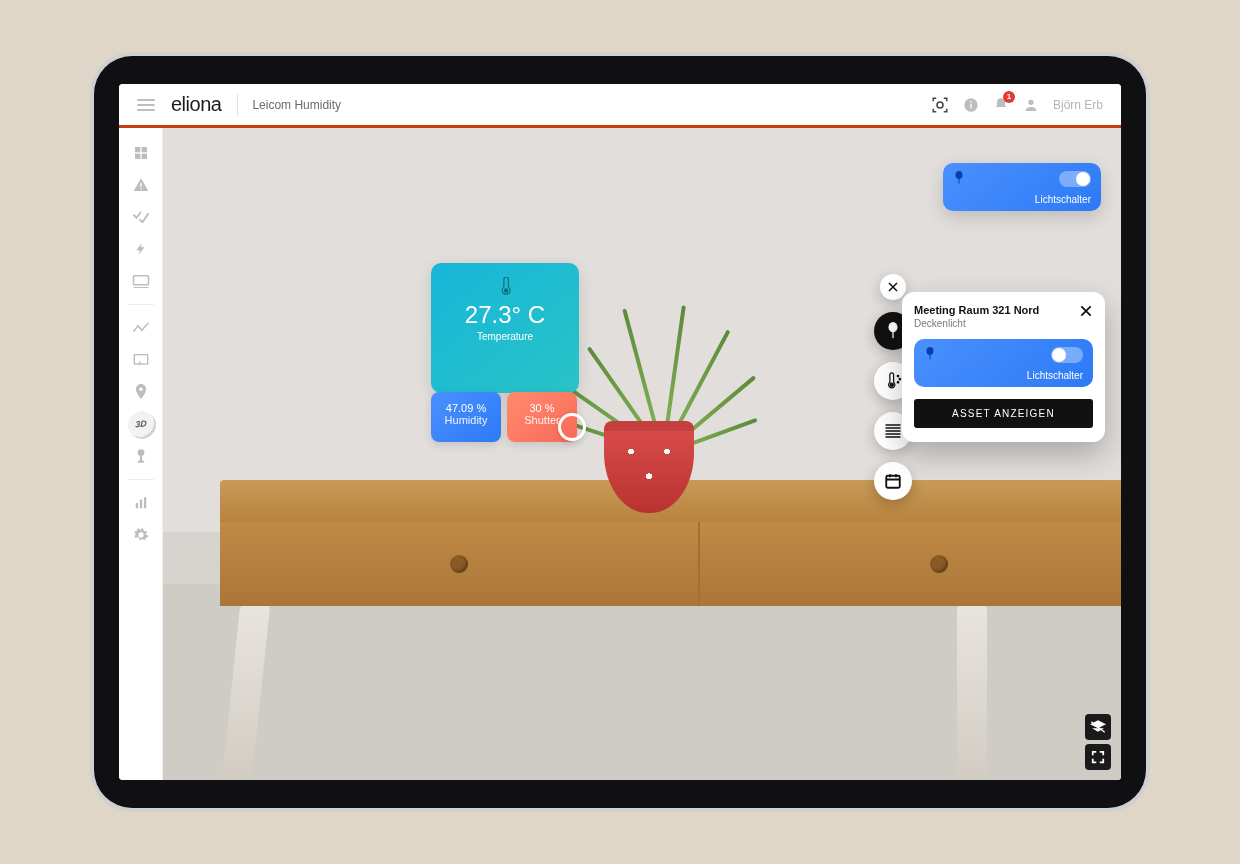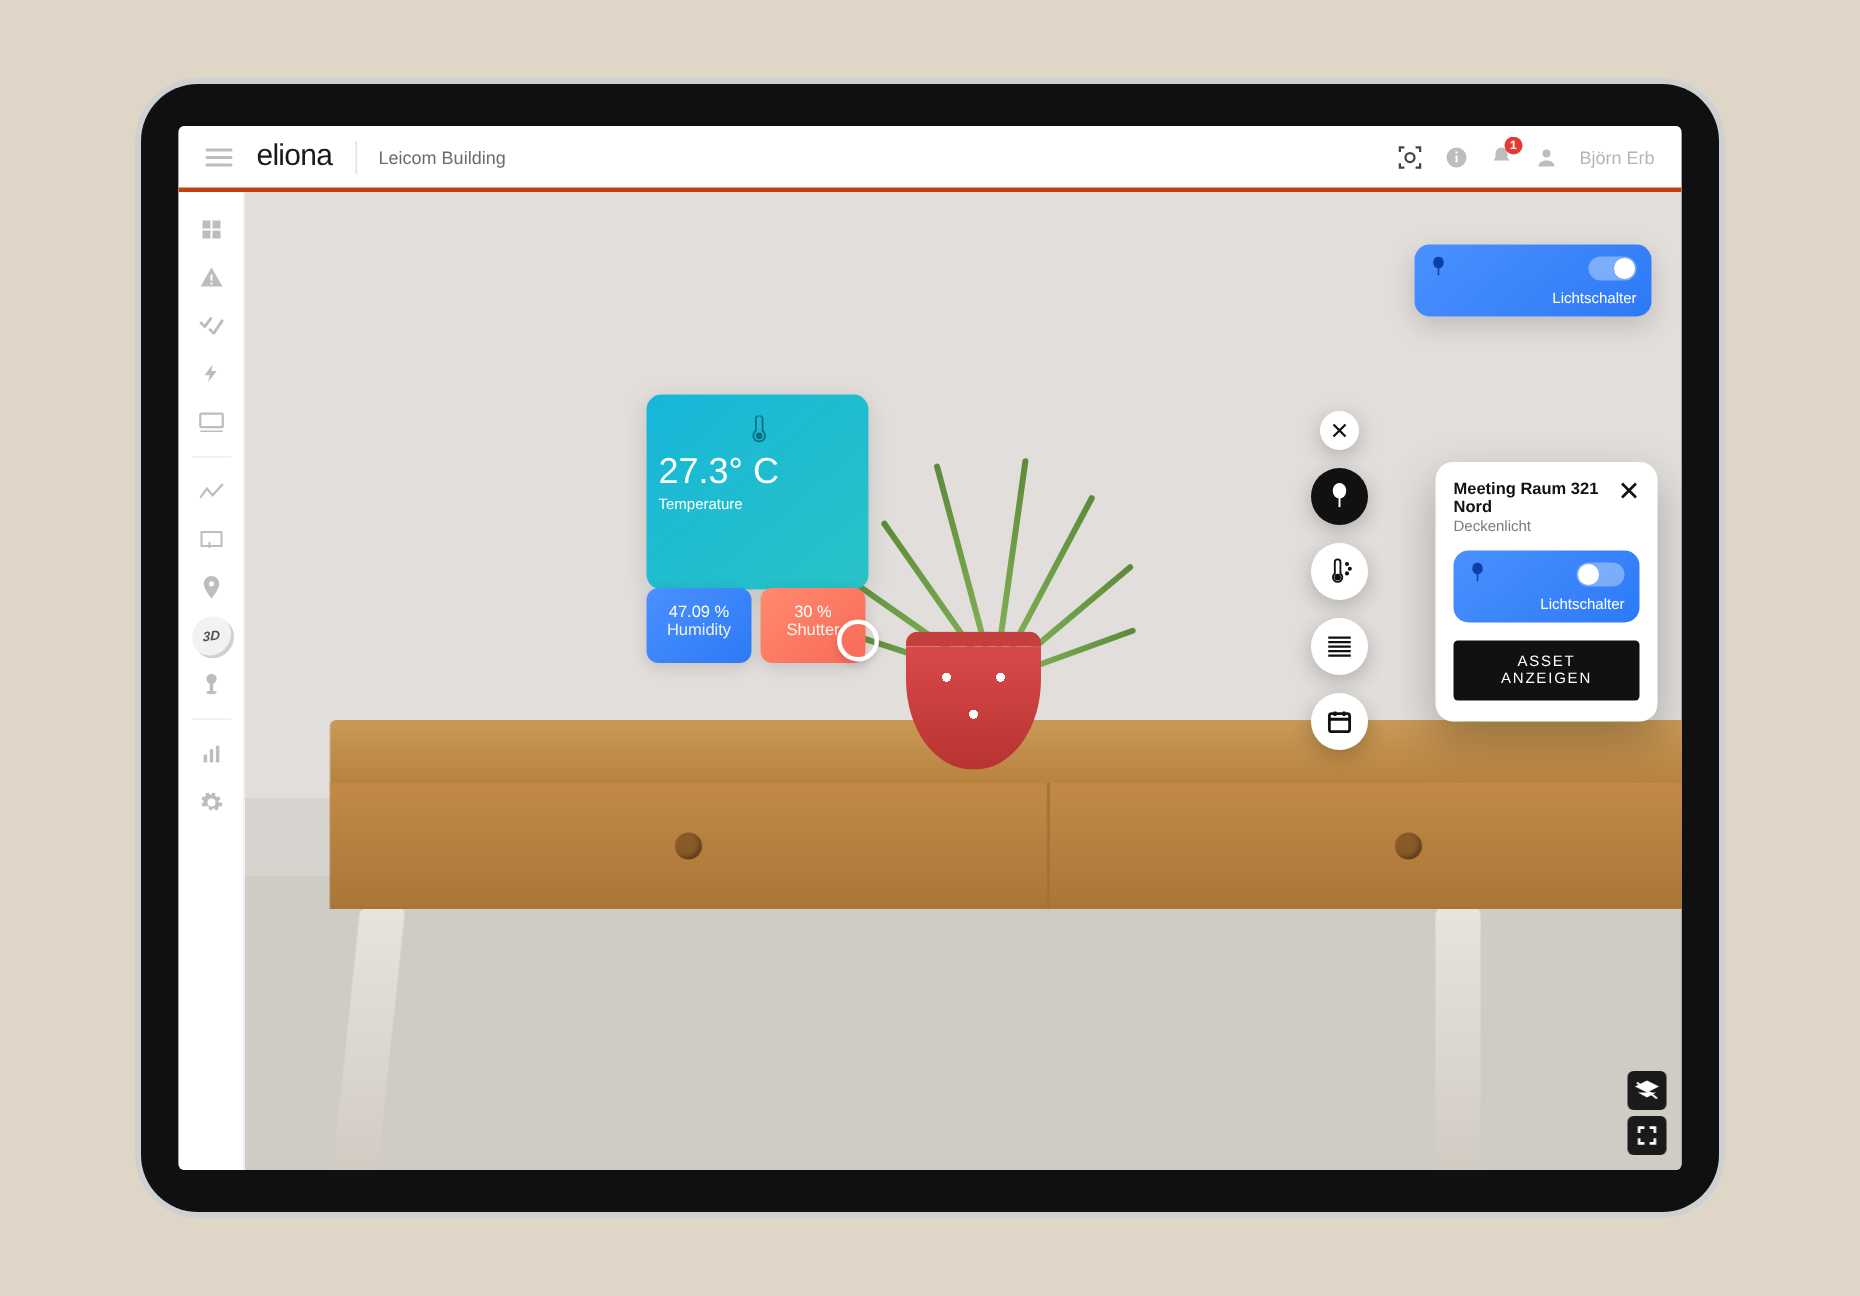--- a/index.html
+++ b/index.html
@@ -120,21 +120,21 @@
     border-radius: 8px 8px 44px 44px / 8px 8px 60px 60px;
     border-top:10px solid #c4403e;
   }
   .plant { position:absolute; left:41%; bottom:50%; width:210px; height:150px; }
   .leaf { position:absolute; width:4px; background:linear-gradient(#5c8a3a,#88b85c); border-radius:3px; bottom:0; left:50%; transform-origin:bottom center;}
 
   
   .temp-card {
     position:absolute; left:268px; top:135px; width:148px; height:130px;
     background:linear-gradient(140deg,#17b6d9,#29c3c6);
-    border-radius:10px; color:#fff; text-align:left;
+    border-radius:10px; color:#fff; text-align:center;
     padding:14px 8px 0; box-shadow:0 4px 16px rgba(0,0,0,.12);
   }
   .temp-val{ font-size:24px; font-weight:400; margin-top:6px;}
   .temp-lbl{ font-size:10px; margin-top:2px;}
   .mini-cards{ position:absolute; left:268px; top:264px; display:flex; gap:6px;}
   .mini { width:70px; height:50px; border-radius:8px; color:#fff; font-size:10px; text-align:center; padding:10px 4px 0; box-shadow:0 3px 10px rgba(0,0,0,.12);}
   .mini.hum{ background:linear-gradient(140deg,#4a90ff,#2d7af6);}
   .mini.shu{ background:linear-gradient(140deg,#ff8a6e,#f96a58);}
   .mini .v{font-size:11px; font-weight:500;}
   .mini .l{font-size:11px; opacity:.9;}
@@ -157,24 +157,23 @@
     background:linear-gradient(140deg,#4a90ff,#2d7af6);
     border-radius:10px; color:#fff; box-shadow:0 6px 18px rgba(0,0,0,.16);
     padding:8px 10px; font-size:10px;
   }
   .toggle { position:absolute; right:10px; top:8px; width:32px; height:16px; background:rgba(255,255,255,.35); border-radius:10px;}
   .toggle .k{ position:absolute; top:1px; width:14px; height:14px; background:#fff; border-radius:50%; transition:.2s;}
   .toggle.on .k{ right:1px;} .toggle.off .k{ left:1px;}
   .tile-lbl { position:absolute; right:10px; bottom:6px; font-size:10px;}
 
   .panel {
-    position:absolute; right:16px; top:164px; width:148px;
+    position:absolute; right:16px; top:164px; width:203px;
     background:#fff; border-radius:12px; box-shadow:0 12px 30px rgba(0,0,0,.25);
     padding:12px 12px 14px;
-    margin-top:16px;
   }
   .panel-hd { display:flex; justify-content:space-between; font-size:11px; }
   .panel-title { font-weight:700; color:#111;}
   .panel-sub { font-size:10px; color:#7a7a7a; margin-top:2px;}
   .panel-close{ font-size:16px; color:#111; cursor:pointer; line-height:10px;}
   .tile {
     margin-top:10px; height:48px; border-radius:10px; position:relative; color:#fff; padding:8px 10px; font-size:10px;
   }
   .tile.blue{ background:linear-gradient(140deg,#4a90ff,#2d7af6);}
   .tile.red { background:linear-gradient(140deg,#ff8a6e,#f54f45);}
@@ -199,21 +198,21 @@
 <div class="screen">
 
   <div class="header">
     <div class="hamburger">
       <span></span>
             <span></span>
             <span></span>
     </div>
     <div class="brand">eliona</div>
     <div class="vline"></div>
-    <div class="building">Leicom Building</div>
+    <div class="building">Leicom Humidity</div>
     <div class="header-right">
       <div class="hicon">
         <svg width="18" height="18" viewBox="0 0 24 24" fill="none" stroke="#444" stroke-width="2">
                 <path d="M3 7V3h4M21 7V3h-4M3 17v4h4M21 17v4h-4"></path>
                 <circle cx="12" cy="12" r="4"></circle>
               </svg>
       </div>
       <div class="hicon">
         <svg width="16" height="16" viewBox="0 0 24 24" fill="#bdbdbd">
                 <circle cx="12" cy="12" r="10"></circle>

